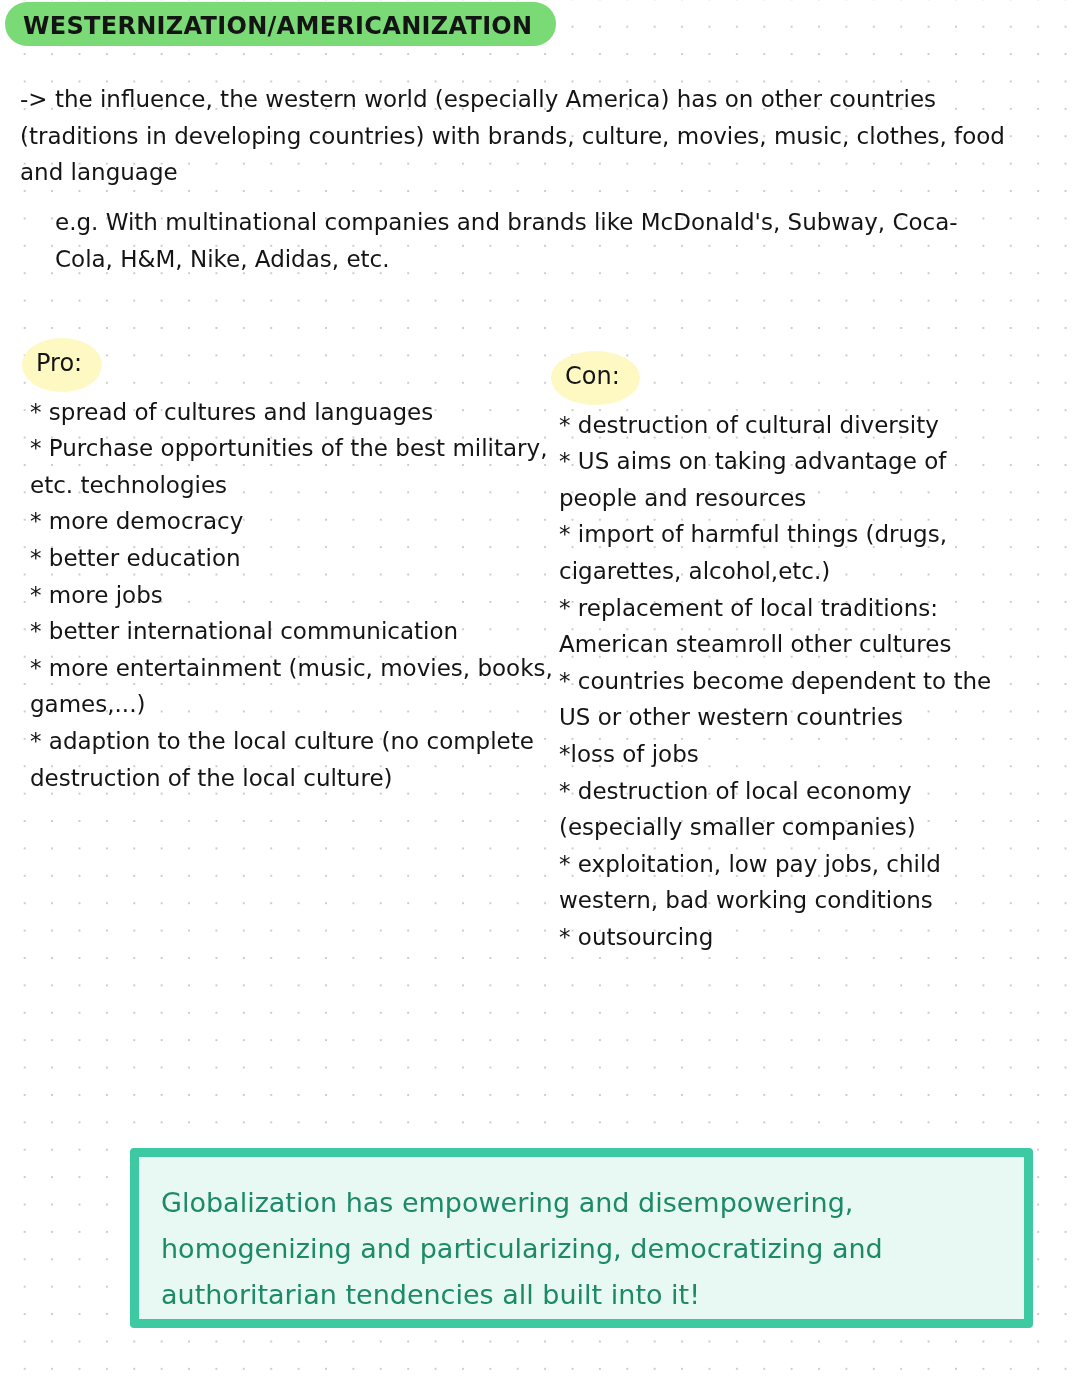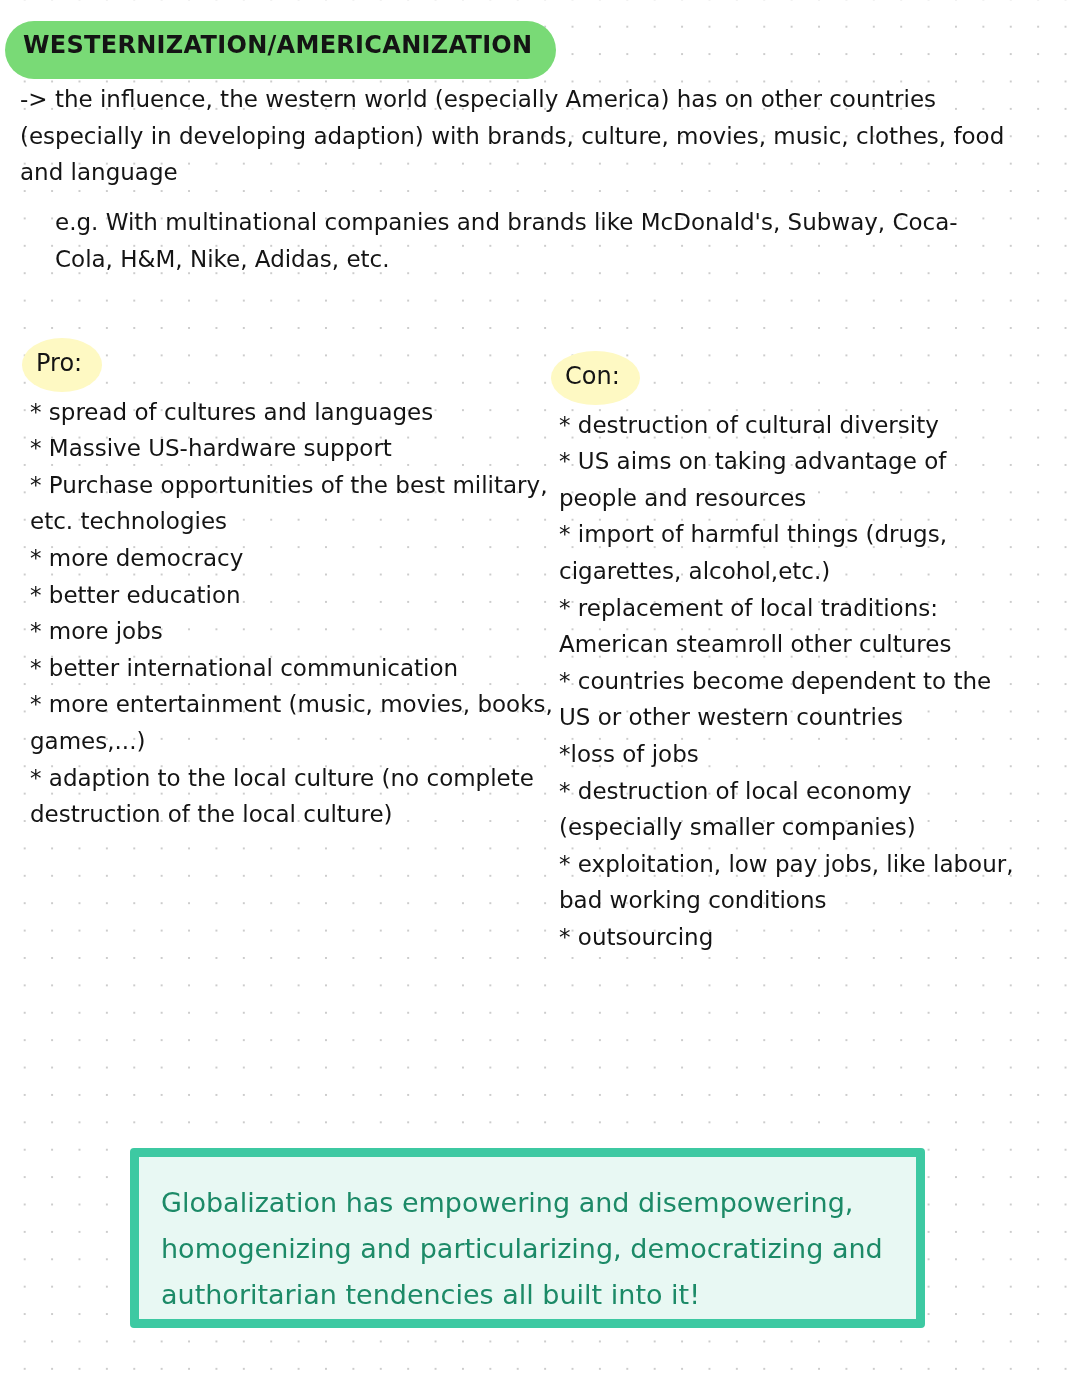--- a/index.html
+++ b/index.html
@@ -11,24 +11,24 @@
     background-image: radial-gradient(circle, #cccccc 1.4px, rgba(0,0,0,0) 1.5px);
     background-size: 27.4px 27.4px;
     background-position: 11px 13px;
     font-family: "DejaVu Sans", sans-serif;
     color: #141414;
     overflow: hidden;
   }
   .title-pill {
     position: absolute;
     left: 5px;
-    top: 21px;
+    top: 2px;
     background: #79da76;
     border-radius: 30px;
-    padding: 10px 24px 20px 18px;
+    padding: 10px 24px 6px 18px;
     font-size: 24px;
     font-weight: bold;
     letter-spacing: 0.3px;
   }
   .intro {
     position: absolute;
     left: 20px;
     top: 81px;
     width: 1030px;
     font-size: 23px;
@@ -56,21 +56,21 @@
     padding: 7px 20px 10px 14px;
     margin-left: -8px;
     margin-bottom: 2px;
     font-size: 24px;
   }
   .item { margin: 0; }
   .note-box {
     position: absolute;
     left: 130px;
     top: 1148px;
-    width: 795px;
+    width: 903px;
     height: 180px;
     box-sizing: border-box;
     border: 9px solid #3dc9a2;
     border-radius: 4px;
     background: #e8f8f3;
     padding: 23px 0 0 22px;
   }
   .note-line {
     font-size: 27px;
     line-height: 46px;
@@ -82,36 +82,35 @@
 <body>
 
 <div>
 
   <div class="title-pill">
     <span>WESTERNIZATION/AMERICANIZATION</span>
   </div>
 
   <div class="intro">
     <div class="item">-&gt; the influence, the western world (especially America) has on other countries</div>
-    <div class="item">(especially in developing adaption) with brands, culture, movies, music, clothes, food</div>
+    <div class="item">(traditions in developing countries) with brands, culture, movies, music, clothes, food</div>
     <div class="item">and language</div>
   </div>
 
   <div class="example">
     <div class="item">e.g. With multinational companies and brands like McDonald's, Subway, Coca-</div>
     <div class="item">Cola, H&amp;M, Nike, Adidas, etc.</div>
   </div>
 
   <div class="column pro-col">
     <div class="label-ellipse">
       <span>Pro:</span>
     </div>
     <div>
       <div class="item">* spread of cultures and languages</div>
-      <div class="item">* Massive US-hardware support</div>
       <div class="item">* Purchase opportunities of the best military, etc. technologies</div>
       <div class="item">* more democracy</div>
       <div class="item">* better education</div>
       <div class="item">* more jobs</div>
       <div class="item">* better international communication</div>
       <div class="item">* more entertainment (music, movies, books, games,...)</div>
       <div class="item">* adaption to the local culture (no complete destruction of the local culture)</div>
     </div>
   </div>
 
@@ -120,21 +119,21 @@
       <span>Con:</span>
     </div>
     <div>
       <div class="item">* destruction of cultural diversity</div>
       <div class="item">* US aims on taking advantage of people and resources</div>
       <div class="item">* import of harmful things (drugs, cigarettes, alcohol,etc.)</div>
       <div class="item">* replacement of local traditions: American steamroll other cultures</div>
       <div class="item">* countries become dependent to the US or other western countries</div>
       <div class="item">*loss of jobs</div>
       <div class="item">* destruction of local economy (especially smaller companies)</div>
-      <div class="item">* exploitation, low pay jobs, like labour, bad working conditions</div>
+      <div class="item">* exploitation, low pay jobs, child western, bad working conditions</div>
       <div class="item">* outsourcing</div>
     </div>
   </div>
 
   <div class="note-box">
     <div class="note-line">Globalization has empowering and disempowering,</div>
     <div class="note-line">homogenizing and particularizing, democratizing and</div>
     <div class="note-line">authoritarian tendencies all built into it!</div>
   </div>
 

